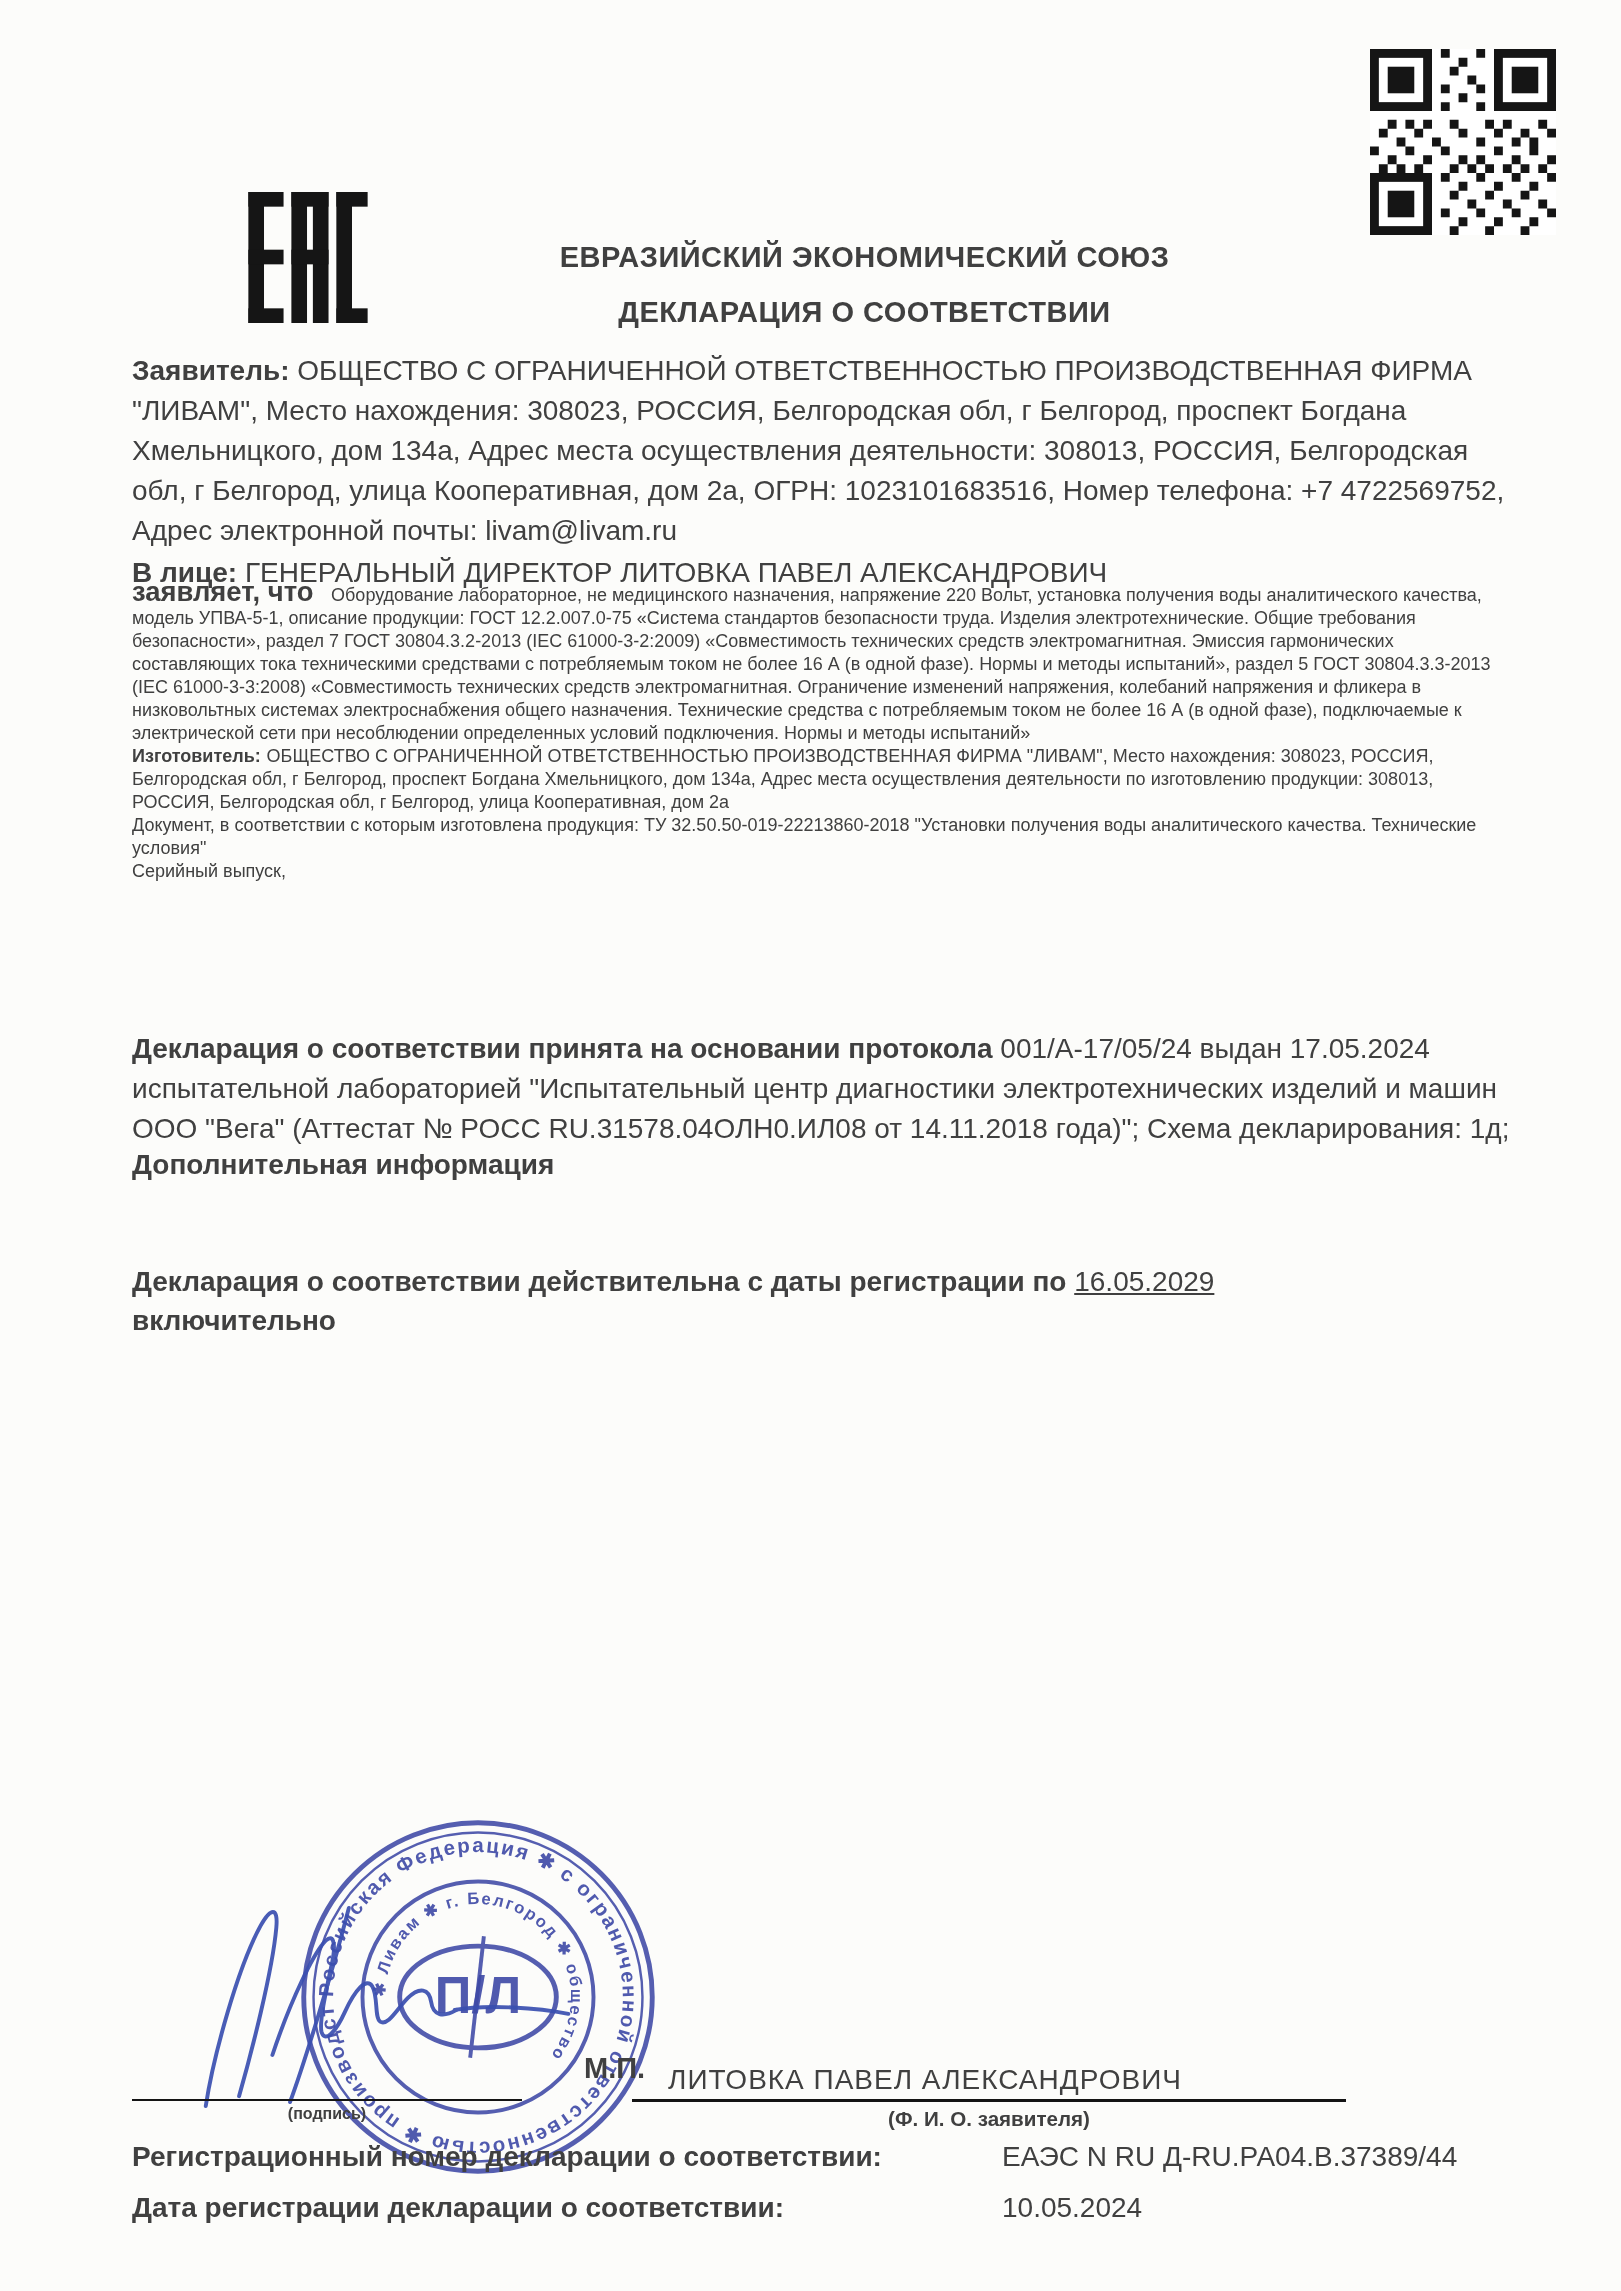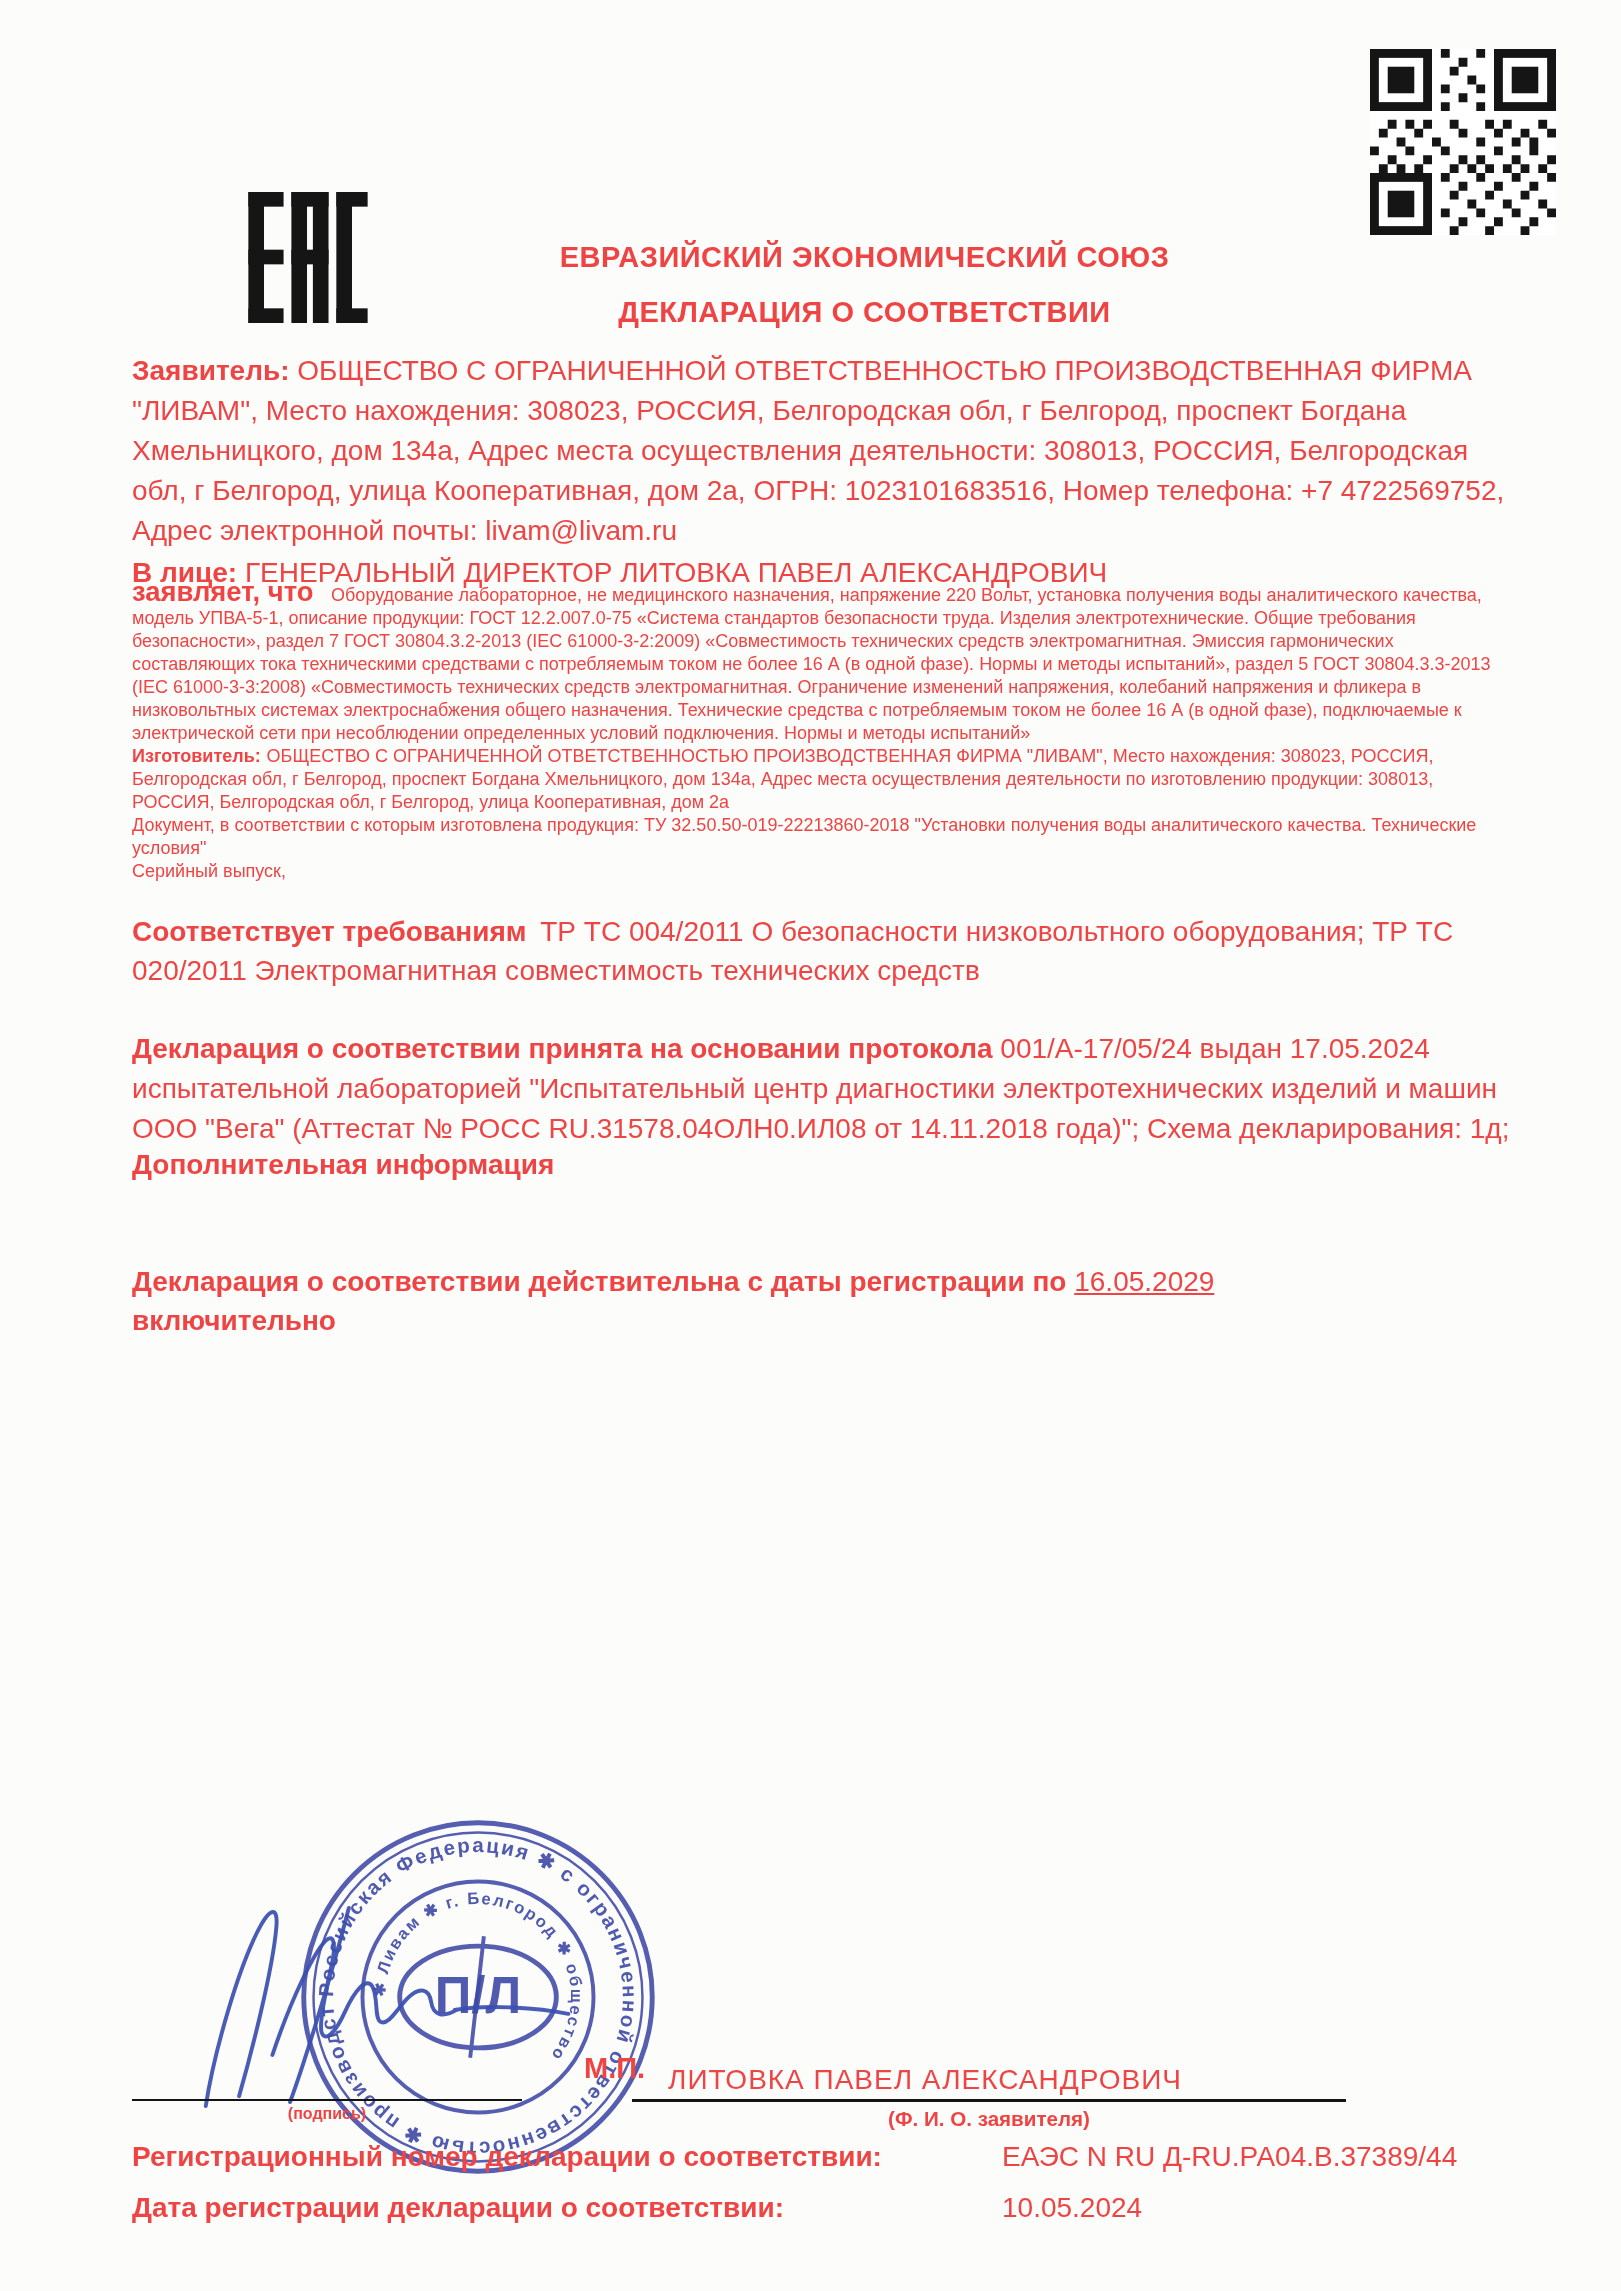--- a/index.html
+++ b/index.html
@@ -1,18 +1,18 @@
 <!DOCTYPE html>
 <html><head>
 <meta charset="utf-8">
 <style>
   html,body{margin:0;padding:0;background:#d9d9d9;}
   .page{
     position:relative;width:1621px;height:2292px;margin:0 auto;
-    background:#fcfcfa;color:#ef4444;
+    background:#fcfcfa;color:#404040;
     font-family:"Liberation Sans","DejaVu Sans",sans-serif;
     overflow:hidden;
   }
   .abs{position:absolute;}
   
   .titles{left:394px;top:241px;width:941px;text-align:center;}
   .title-line{font-size:29px;font-weight:bold;letter-spacing:0.5px;}
   .title-line+.title-line{margin-top:21.6px;}
   
   .para{font-size:28px;line-height:40px;margin:0;}
@@ -97,23 +97,20 @@
     <p class="para vlitse"><b class="lbl">В лице:</b><span>ГЕНЕРАЛЬНЫЙ ДИРЕКТОР ЛИТОВКА ПАВЕЛ АЛЕКСАНДРОВИЧ</span></p>
   </div>
 
   <div class="abs declare-block">
     <p><b class="declare-lbl">заявляет, что</b><span>Оборудование лабораторное, не медицинского назначения, напряжение 220 Вольт, установка получения воды аналитического качества, модель УПВА-5-1, описание продукции: ГОСТ 12.2.007.0-75 «Система стандартов безопасности труда. Изделия электротехнические. Общие требования безопасности», раздел 7 ГОСТ 30804.3.2-2013 (IEC 61000-3-2:2009) «Совместимость технических средств электромагнитная. Эмиссия гармонических составляющих тока техническими средствами с потребляемым током не более 16 А (в одной фазе). Нормы и методы испытаний», раздел 5 ГОСТ 30804.3.3-2013 (IEC 61000-3-3:2008) «Совместимость технических средств электромагнитная. Ограничение изменений напряжения, колебаний напряжения и фликера в низковольтных системах электроснабжения общего назначения. Технические средства с потребляемым током не более 16 А (в одной фазе), подключаемые к электрической сети при несоблюдении определенных условий подключения. Нормы и методы испытаний»</span></p>
     <p><b class="sm-lbl">Изготовитель:</b><span>ОБЩЕСТВО С ОГРАНИЧЕННОЙ ОТВЕТСТВЕННОСТЬЮ ПРОИЗВОДСТВЕННАЯ ФИРМА "ЛИВАМ", Место нахождения: 308023, РОССИЯ, Белгородская обл, г Белгород, проспект Богдана Хмельницкого, дом 134а, Адрес места осуществления деятельности по изготовлению продукции: 308013, РОССИЯ, Белгородская обл, г Белгород, улица Кооперативная, дом 2а</span></p>
     <p>Документ, в соответствии с которым изготовлена продукция: ТУ 32.50.50-019-22213860-2018 "Установки получения воды аналитического качества. Технические условия"</p>
     <p>Серийный выпуск,</p>
   </div>
 
-  <div class="abs comply-block">
-    <p class="para" style="line-height:39px;"><b class="comply-lbl">Соответствует требованиям</b><span>ТР ТС 004/2011 О безопасности низковольтного оборудования; ТР ТС 020/2011 Электромагнитная совместимость технических средств</span></p>
-  </div>
 
   <div class="abs basis-block">
     <p class="para"><b class="lbl">Декларация о соответствии принята на основании протокола</b><span>001/А-17/05/24 выдан 17.05.2024 испытательной лабораторией "Испытательный центр диагностики электротехнических изделий и машин ООО "Вега" (Аттестат № РОСС RU.31578.04ОЛН0.ИЛ08 от 14.11.2018 года)"; Схема декларирования: 1д;</span></p>
   </div>
 
   <div class="abs addinfo">Дополнительная информация</div>
 
   <div class="abs validity-block">
     <div><span>Декларация о соответствии действительна с даты регистрации по</span> <span class="validity-date">16.05.2029</span></div>
     <div>включительно</div>

